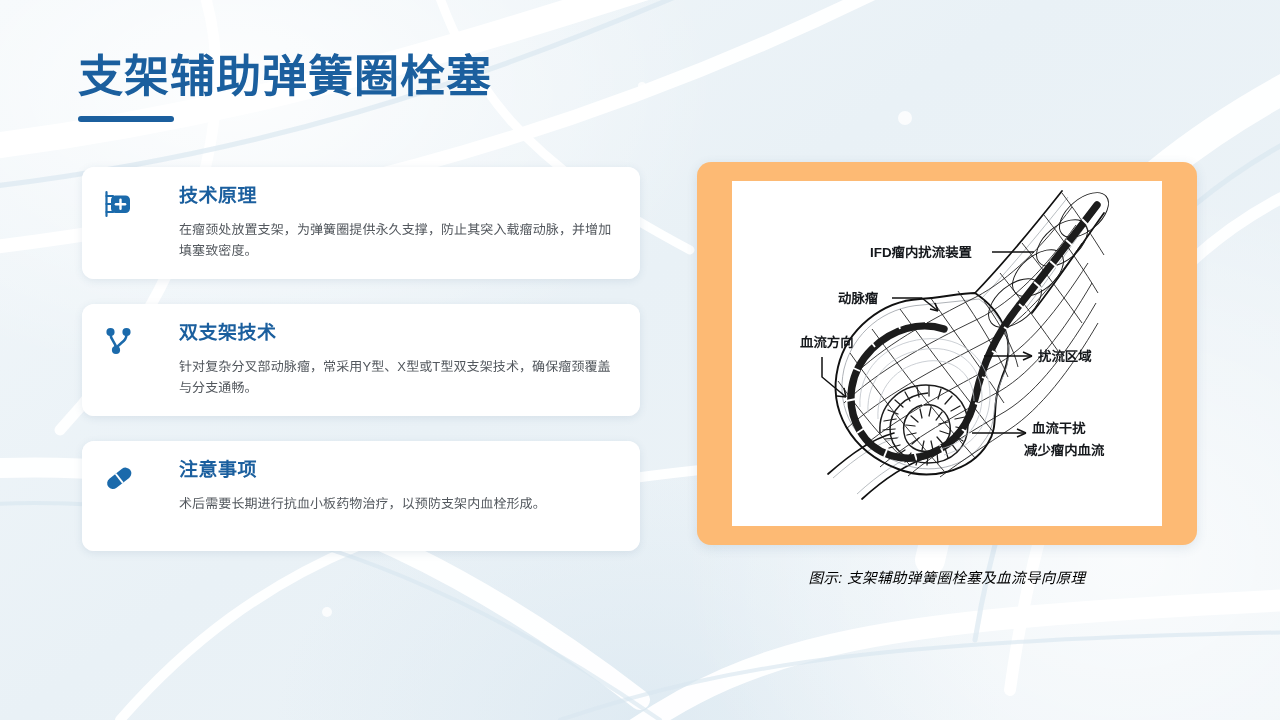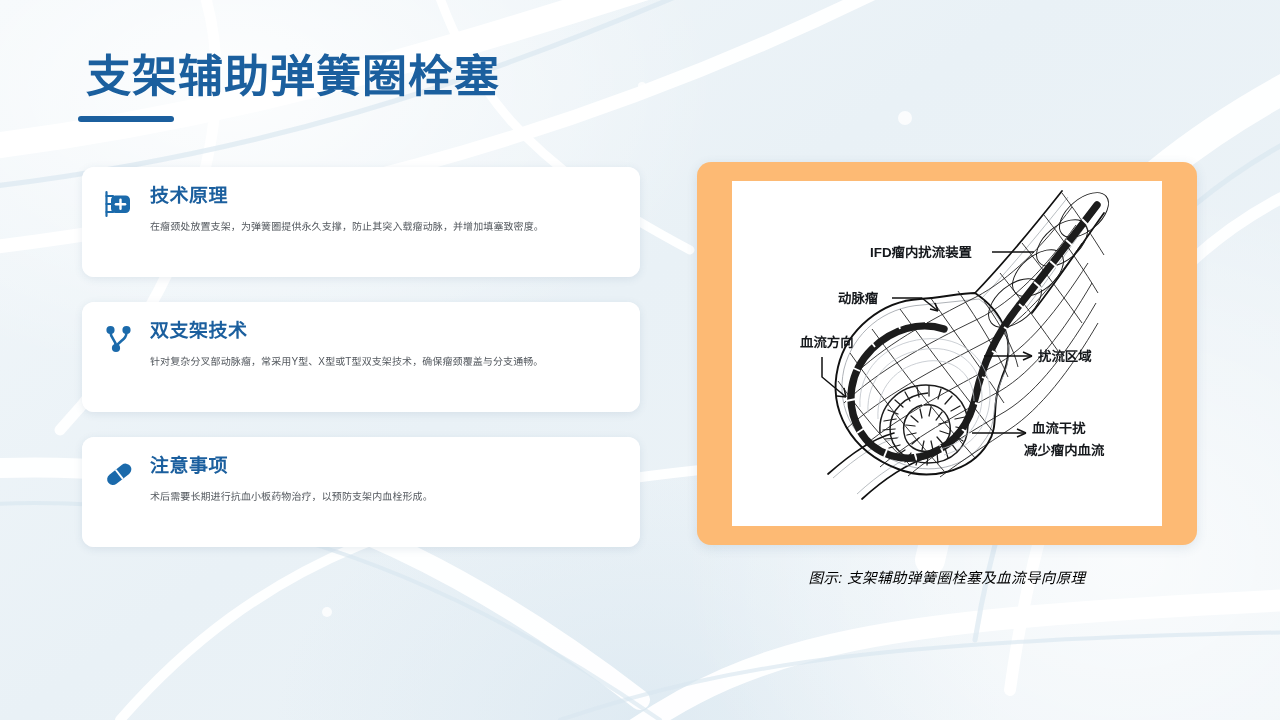--- a/index.html
+++ b/index.html
@@ -45,21 +45,20 @@
     left: 78px;
     top: 52px;
   }
   #page-title {
     font-size: 45px;
     line-height: 1.1;
     font-weight: bold;
     color: #1b5f9e;
     letter-spacing: 1px;
     white-space: nowrap;
-    margin-left: 8px;
   }
   #title-rule {
     margin-top: 14px;
     width: 96px;
     height: 6px;
     border-radius: 3px;
     background: #1b5f9e;
   }
 
   
@@ -87,31 +86,31 @@
     flex: 0 0 34px;
     width: 34px;
     height: 34px;
     margin-top: 3px;
     display: flex;
     align-items: center;
     justify-content: center;
     color: #1b6aab;
   }
   .card-icon svg { display: block; overflow: visible; }
-  .card-body { flex: 1 1 auto; min-width: 0; padding-top: 1px; }
+  .card-body { flex: 1 1 auto; min-width: 0; padding-top: 1px; margin-left: 29px; }
   .card-title {
     font-size: 19px;
     font-weight: bold;
     color: #1b5f9e;
     letter-spacing: .5px;
     line-height: 1.2;
   }
   .card-desc {
     margin-top: 11px;
-    font-size: 10px;
+    font-size: 13px;
     line-height: 1.62;
     color: #53585e;
     letter-spacing: .1px;
   }
 
   
   #figure-panel {
     position: absolute;
     left: 697px;
     top: 162px;

